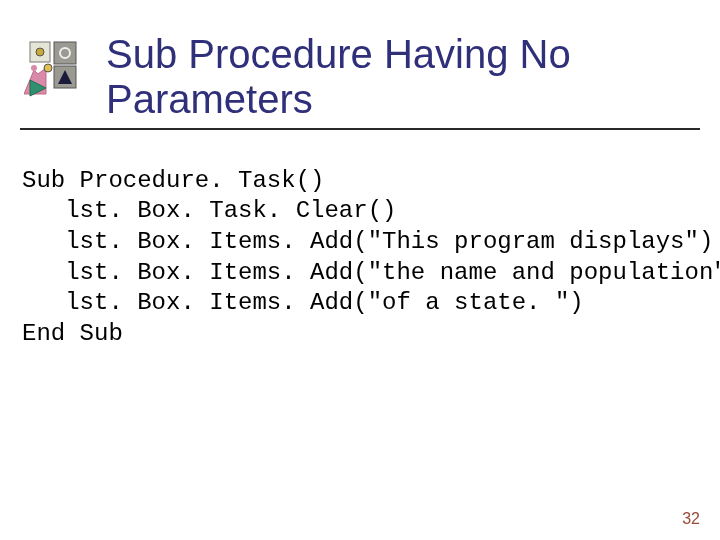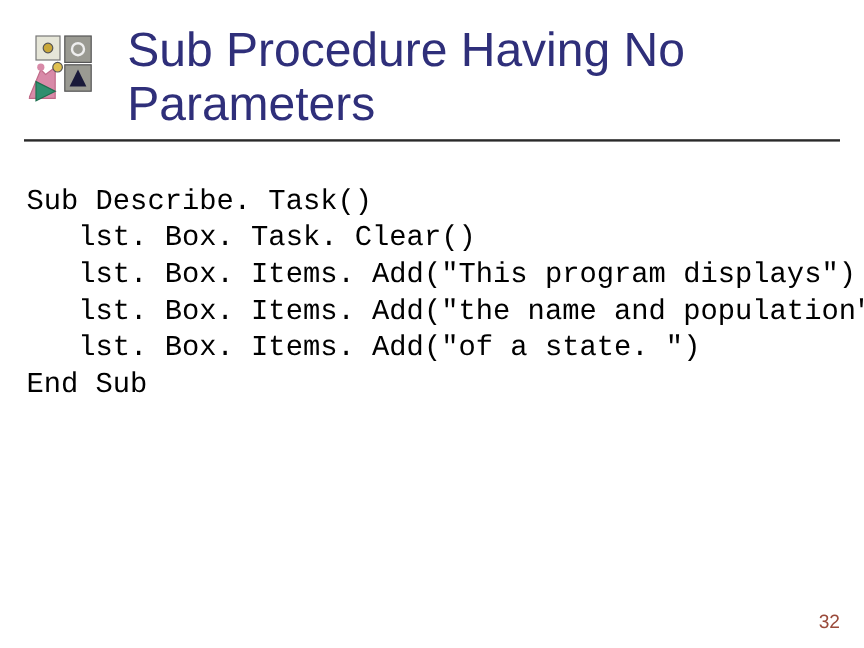--- a/index.html
+++ b/index.html
@@ -13,21 +13,21 @@
     position: relative;
   }
   .slide {
     width: 720px;
     height: 540px;
     position: relative;
     box-sizing: border-box;
   }
   .header {
     position: relative;
-    padding: 20px 20px 8px 20px;
+    padding: 32px 20px 8px 20px;
   }
   .header-row {
     display: flex;
     align-items: flex-start;
   }
   .logo {
     width: 64px;
     height: 64px;
     margin-top: 6px;
     margin-left: 4px;
@@ -85,21 +85,21 @@
 
         <circle cx="24" cy="30" r="4" fill="#e0c050" stroke="#555" stroke-width="1"></circle>
 
         <polygon points="6,42 22,50 6,58" fill="#2f8f6f" stroke="#1f6f4f" stroke-width="1"></polygon>
       </svg>
       <h1 class="title">Sub Procedure Having No Parameters</h1>
     </div>
     <hr class="hr-line">
   </div>
 
-  <div class="code-block"><span>Sub Describe. Task()</span>
+  <div class="code-block"><span>Sub Procedure. Task()</span>
 <span>   lst. Box. Task. Clear()</span>
 <span>   lst. Box. Items. Add("This program displays")</span>
 <span>   lst. Box. Items. Add("the name and population")</span>
 <span>   lst. Box. Items. Add("of a state. ")</span>
 <span>End Sub</span></div>
 
   <div class="page-num">32</div>
 </div>
 
 </body></html>

